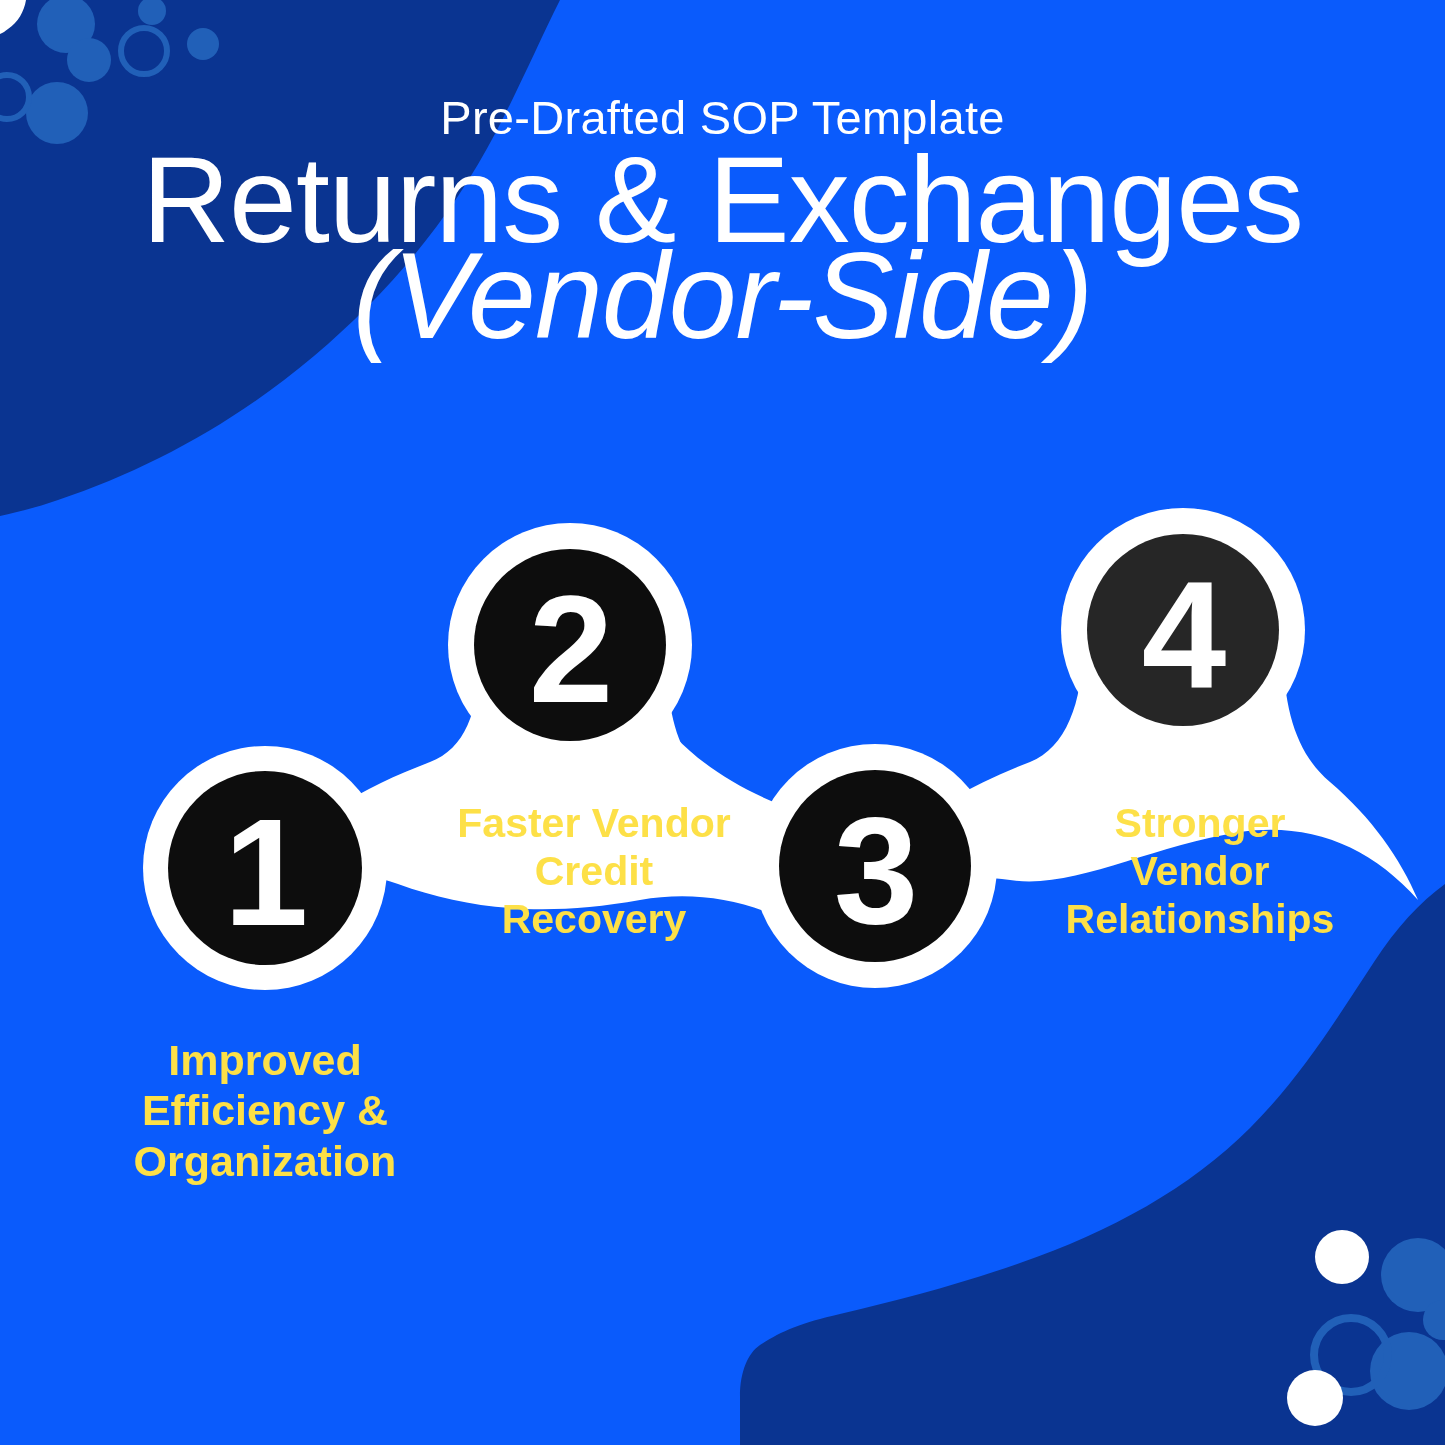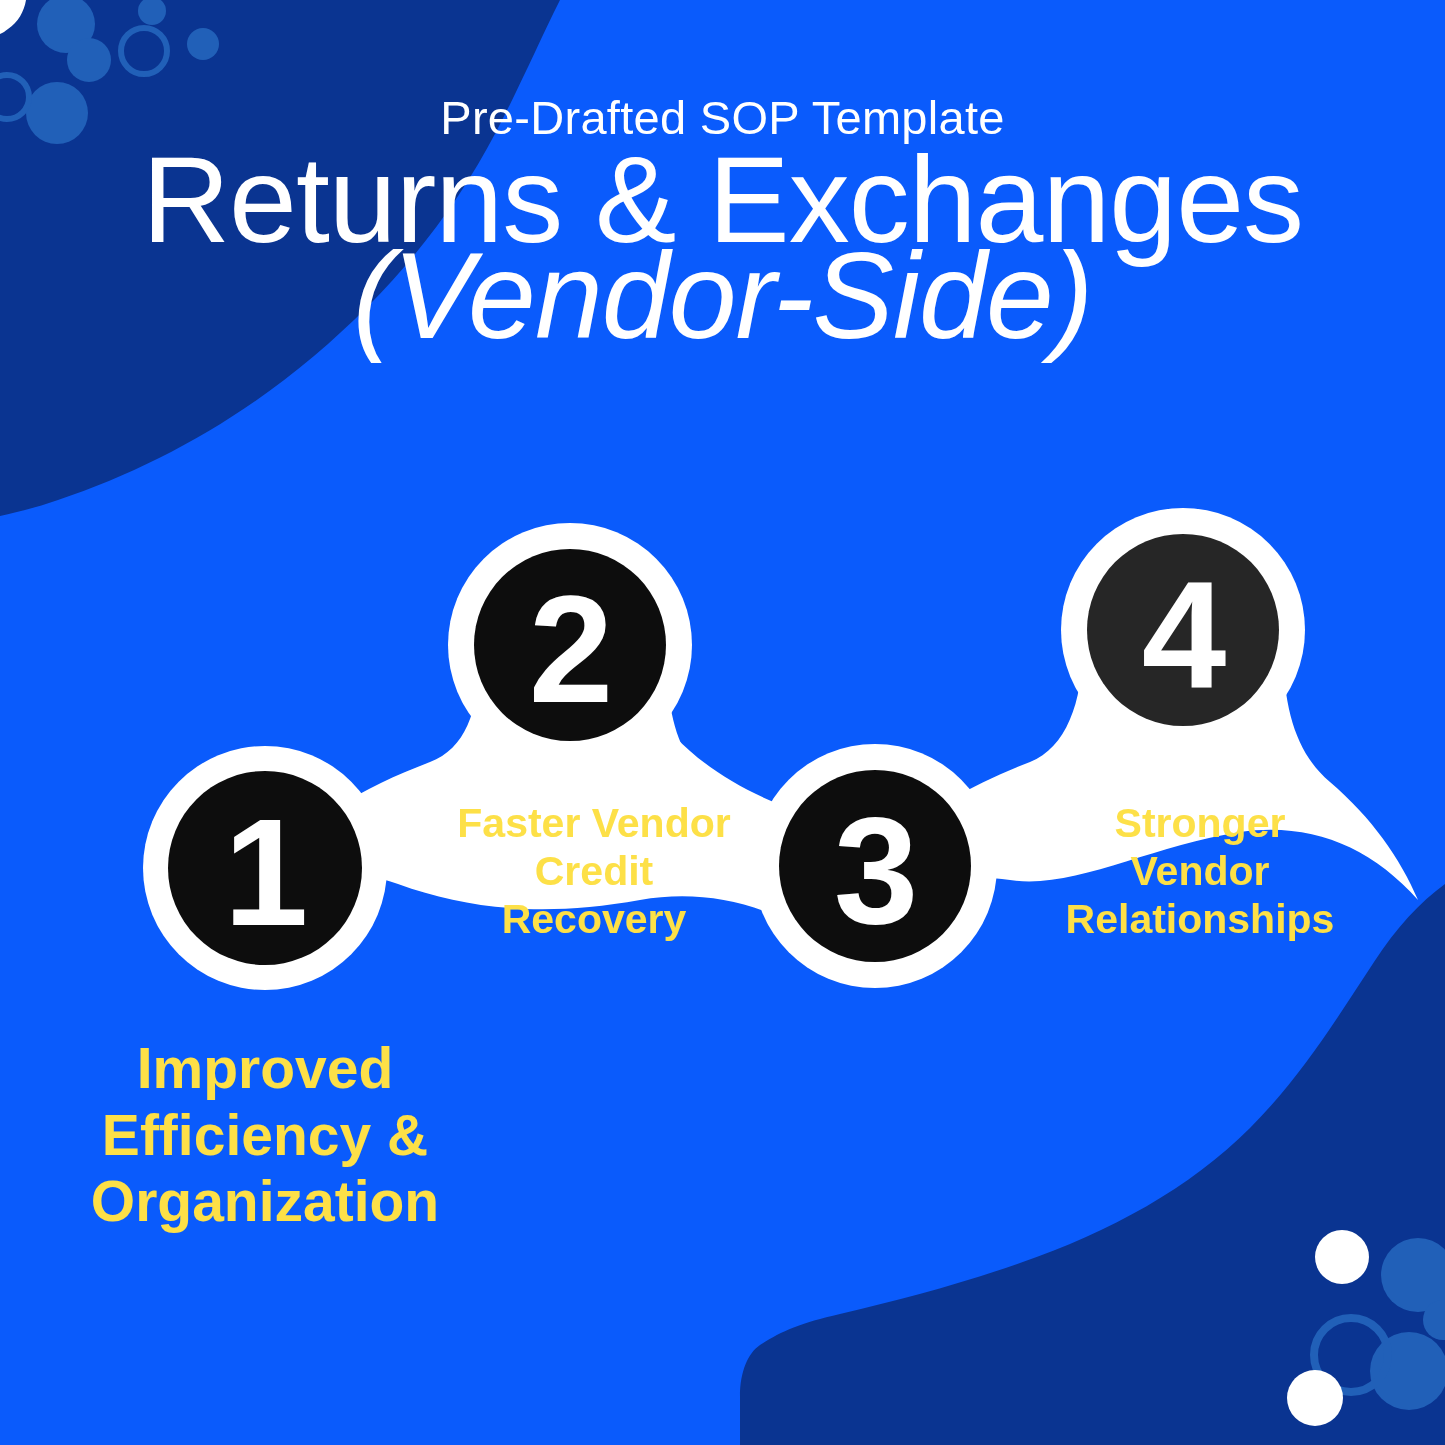--- a/index.html
+++ b/index.html
@@ -87,21 +87,21 @@
   .node-label {
     position: absolute;
     color: #fde047;
     font-weight: 700;
     text-align: center;
     line-height: 1.17;
     transform: translateX(-50%);
     z-index: 6;
   }
   .label-inside { font-size: 41px; font-weight: 600; }
-  .label-below  { font-size: 57px; font-weight: 700; }
+  .label-below  { font-size: 43px; font-weight: 700; }
 </style>
 </head>
 <body>
 
 <div id="poster">
 
   <svg class="deco-layer" viewBox="0 0 1445 1445">
 
     <path fill="#0a3491" d="M 0,0 L 560,0 C 540,40 520,86 496,132 C 452,216 392,290 314,356 C 236,422 148,470 58,500 C 38,507 18,512 0,516 Z"></path>
 

